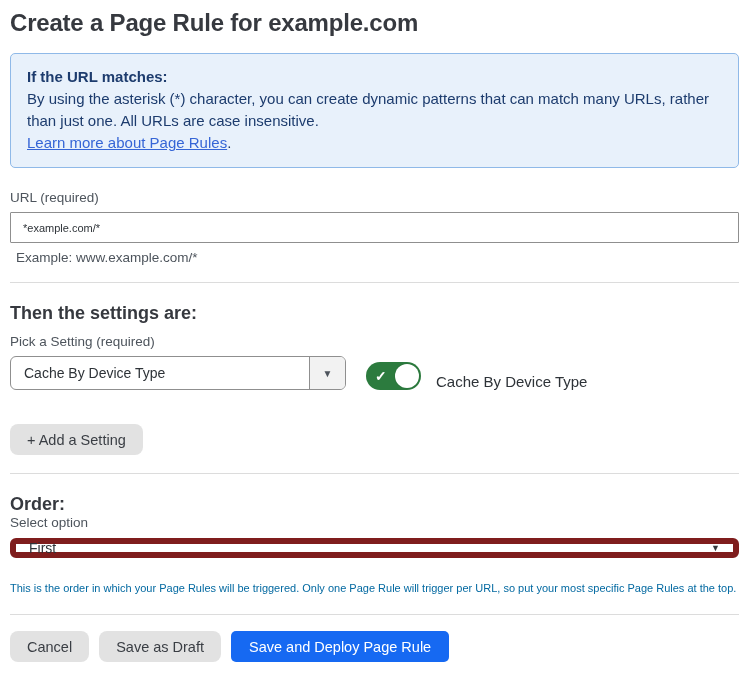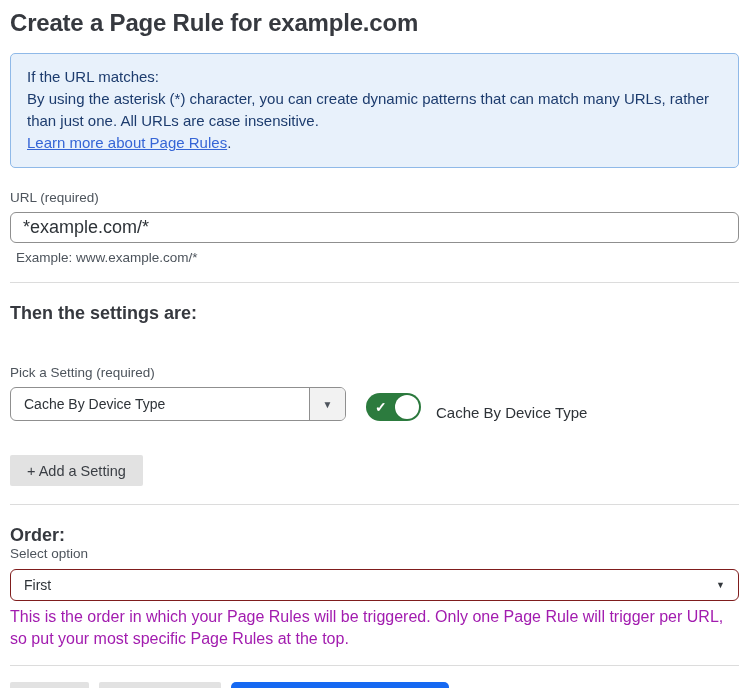--- a/index.html
+++ b/index.html
@@ -19,39 +19,39 @@
   .info-box {
     background: #e8f1fb;
     border: 1px solid #8fb9e8;
     border-radius: 5px;
     padding: 12px 16px 13px 16px;
     color: #1d3c6e;
     font-size: 15px;
     line-height: 22px;
     margin-bottom: 22px;
   }
-  .info-heading { font-weight: 400; }
+  .info-heading { font-weight: 700; }
   .info-link {
     color: #3565d6;
     text-decoration: underline;
     cursor: pointer;
   }
   .field-label {
     display: block;
     font-size: 13.5px;
     color: #4d545c;
     margin-bottom: 7px;
   }
   .text-input {
     width: 100%;
     height: 31px;
     border: 1px solid #8f8f8f;
-    border-radius: 6px;
+    border-radius: 1px;
     padding: 0 12px;
-    font-size: 18px;
+    font-size: 11px;
     font-family: "Liberation Sans", sans-serif;
     color: #2e3338;
     background: #fff;
     outline: none;
   }
   .helper {
     font-size: 13.5px;
     color: #4d545c;
     margin-top: 7px;
     margin-left: 6px;
@@ -62,21 +62,21 @@
   }
   .hr-1 { margin: 17px 0 0 0; }
   .hr-2 { margin: 18px 0 0 0; }
   .hr-3 { margin: 15px 0 0 0; }
   h2.section-heading {
     font-size: 18px;
     font-weight: 700;
     color: #36393f;
     margin: 20px 0 0 0;
   }
-  .pick-label { margin-top: 41px; }
+  .pick-label { margin-top: 10px; }
   .setting-row {
     display: flex;
     align-items: flex-end;
     margin-top: 4px;
   }
   .select-box {
     display: flex;
     align-items: stretch;
     height: 34px;
     width: 336px;
@@ -144,52 +144,52 @@
     font-family: "Liberation Sans", sans-serif;
     border: none;
     cursor: pointer;
   }
   .gray-btn {
     background: #e2e2e2;
     color: #3a3e44;
     font-size: 14.5px;
     height: 31px;
     padding: 0 17px;
-    border-radius: 2px;
+    border-radius: 8px;
   }
   .add-btn { margin-top: 34px; display: block; }
   .order-heading { margin-top: 18px; }
   .order-label { margin-bottom: 8px; }
   .full-select {
     position: relative;
     width: 100%;
-    height: 32px;
-    border: 1px solid #7f1d1d;
+    height: 20px;
+    border: 6px solid #7f1d1d;
     border-radius: 6px;
     background: #fff;
     display: flex;
     align-items: center;
     padding-left: 13px;
     font-size: 14px;
     color: #2e3338;
     cursor: pointer;
   }
   .full-select .mini-arrow {
     position: absolute;
     right: 13px;
     top: 50%;
     transform: translateY(-50%);
     font-size: 9px;
     color: #33373c;
   }
   .order-helper {
-    font-size: 16px;
-    color: #a21caf;
+    font-size: 11px;
+    color: #0369a1;
     line-height: 22px;
-    margin-top: 5px;
+    margin-top: 19px;
   }
   .footer {
     display: flex;
     align-items: center;
     gap: 10px;
     margin-top: 16px;
   }
   .blue-btn {
     background: #1669f2;
     color: #ffffff;

